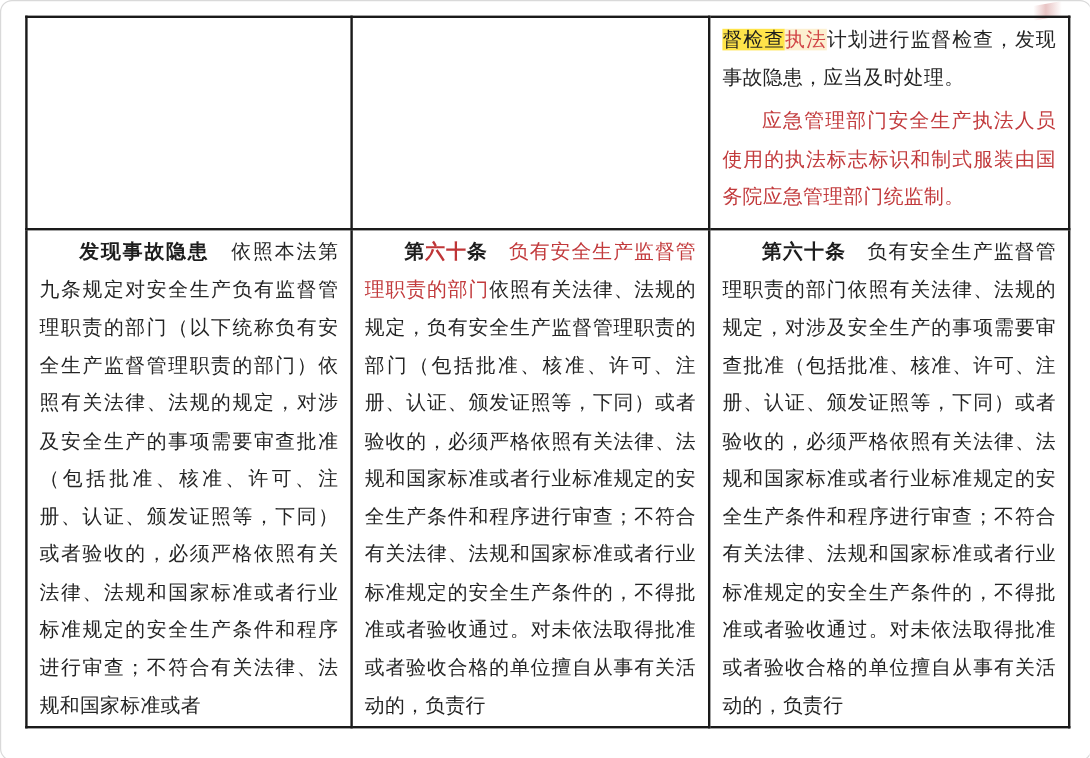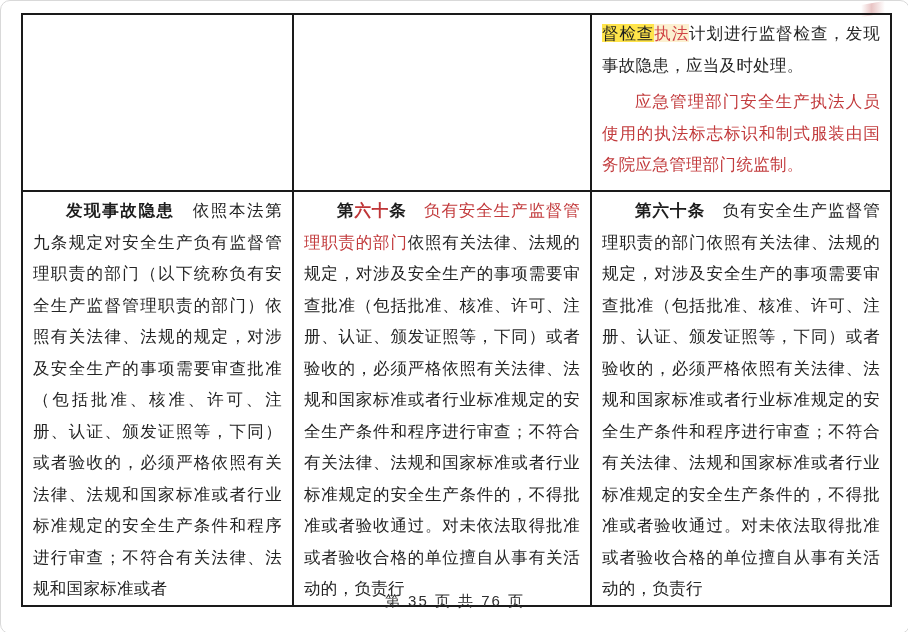--- a/index.html
+++ b/index.html
@@ -60,23 +60,22 @@
       <td>
         <p><span class="run hl-black">督检查</span><span class="run hl-red">执法</span><span class="run black">计划进行监督检查，发现事故隐患，应当及时处理。</span></p>
         <p class="indent red-para"><span class="run red">应急管理部门安全生产执法人员使用的执法标志标识和制式服装由国务院应急管理部门统监制。</span></p>
       </td>
     </tr>
     <tr class="r2">
       <td>
         <p class="indent"><span class="run bold">发现事故隐患</span><span class="run black">　依照本法第九条规定对安全生产负有监督管理职责的部门（以下统称负有安全生产监督管理职责的部门）依照有关法律、法规的规定，对涉及安全生产的事项需要审查批准（包括批准、核准、许可、注册、认证、颁发证照等，下同）或者验收的，必须严格依照有关法律、法规和国家标准或者行业标准规定的安全生产条件和程序进行审查；不符合有关法律、法规和国家标准或者</span></p>
       </td>
       <td>
-        <p class="indent"><span class="run bold">第</span><span class="run bold-red">六十</span><span class="run bold">条　</span><span class="run red">负有安全生产监督管理职责的部门</span><span class="run black">依照有关法律、法规的规定，对涉及安全生产的事项需要审查批准（包括批准、核准、许可、注册、认证、颁发证照等，下同）或者验收的，必须严格依照有关法律、法规和国家标准或者行业标准规定的安全生产条件和程序进行审查；不符合有关法律、法规和国家标准或者行业标准规定的安全生产条件的，不得批准或者验收通过。对未依法取得批准或者验收合格的单位擅自从事有关活动的，负责行</span></p>
+        <p class="indent"><span class="run bold">第</span><span class="run bold-red">六十</span><span class="run bold">条　</span><span class="run red">负有安全生产监督管理职责的部门</span><span class="run black">依照有关法律、法规的规定，负有安全生产监督管理职责的部门（包括批准、核准、许可、注册、认证、颁发证照等，下同）或者验收的，必须严格依照有关法律、法规和国家标准或者行业标准规定的安全生产条件和程序进行审查；不符合有关法律、法规和国家标准或者行业标准规定的安全生产条件的，不得批准或者验收通过。对未依法取得批准或者验收合格的单位擅自从事有关活动的，负责行</span></p>
       </td>
       <td>
         <p class="indent"><span class="run bold">第六十条　</span><span class="run black">负有安全生产监督管理职责的部门依照有关法律、法规的规定，对涉及安全生产的事项需要审查批准（包括批准、核准、许可、注册、认证、颁发证照等，下同）或者验收的，必须严格依照有关法律、法规和国家标准或者行业标准规定的安全生产条件和程序进行审查；不符合有关法律、法规和国家标准或者行业标准规定的安全生产条件的，不得批准或者验收通过。对未依法取得批准或者验收合格的单位擅自从事有关活动的，负责行</span></p>
       </td>
     </tr>
   </tbody>
     </table>
 
-  <div class="footer">第 35 页 共 76 页</div>
 </div>
 
 </body></html>

